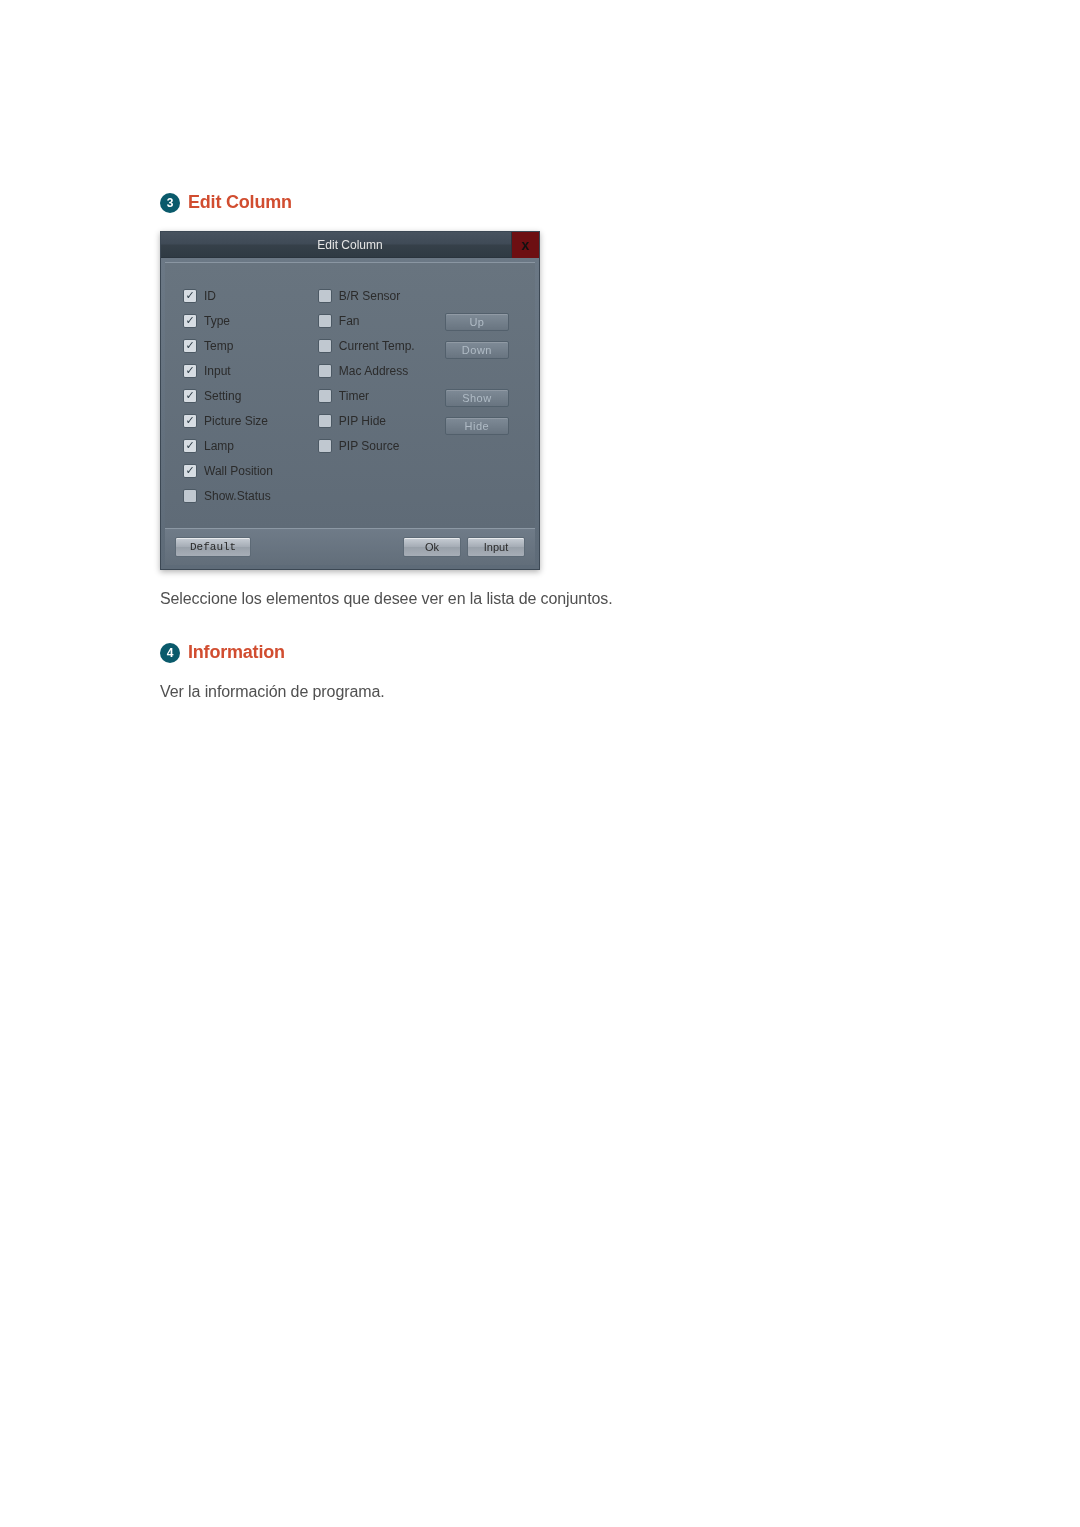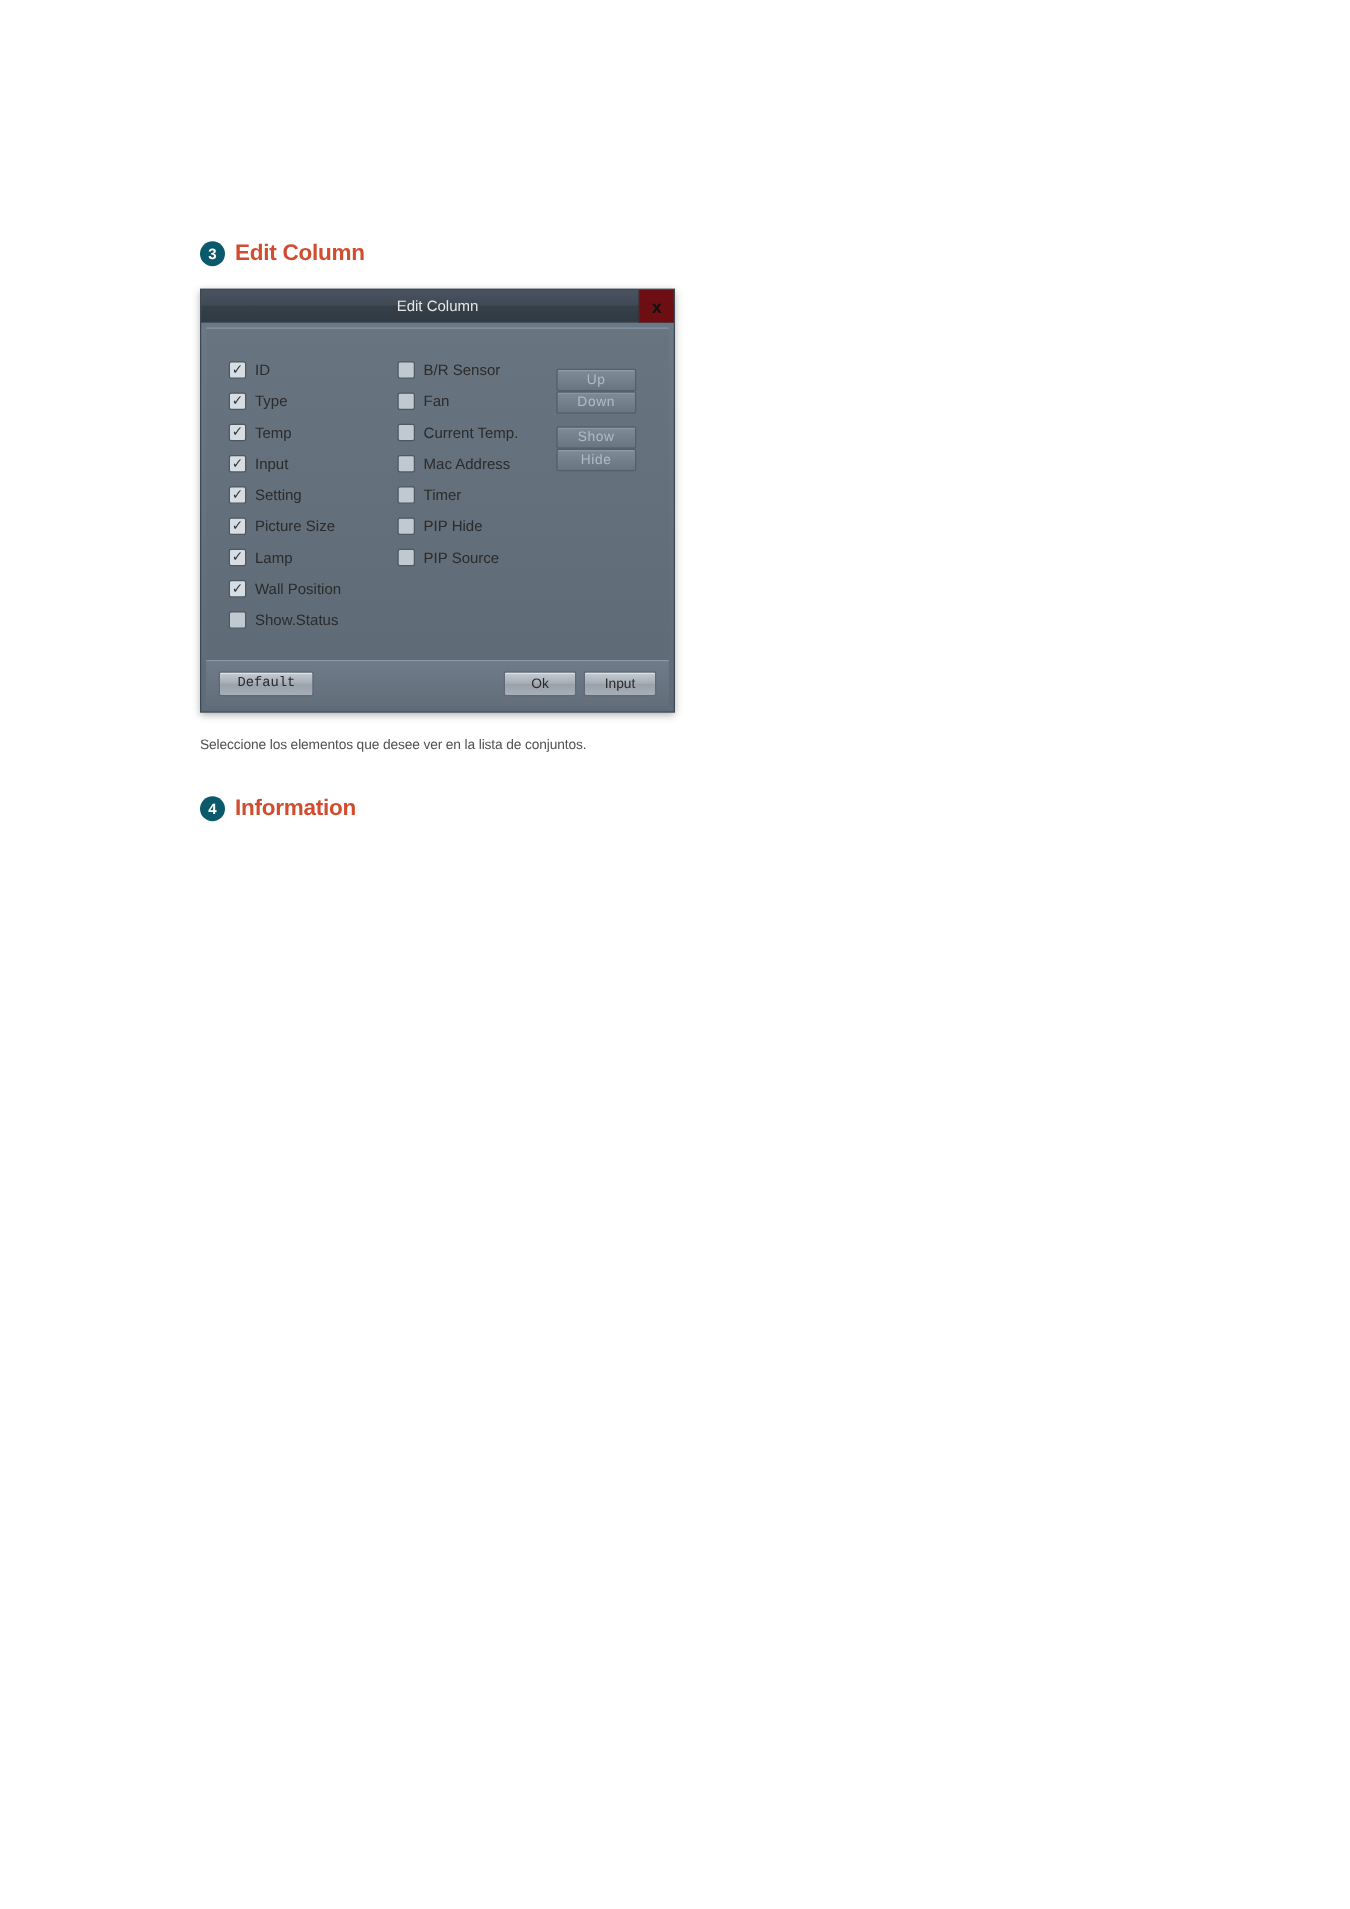--- a/index.html
+++ b/index.html
@@ -90,21 +90,21 @@
     }
     .checklist {
       display: flex;
       flex-direction: column;
       gap: 8px;
       font-size: 12px;
       color: #2a2a2a;
     }
     .col-left { width: 128px; }
     .col-mid { width: 120px; }
-    .col-right { width: 78px; margin-top: 8px; display:flex; flex-direction:column; }
+    .col-right { width: 78px; margin-top: 26px; display:flex; flex-direction:column; gap:10px; }
     .check-row { display: flex; align-items: center; gap: 7px; height: 17px; cursor: pointer; }
     .checkbox {
       width: 14px;
       height: 14px;
       background: #d7dde3;
       border: 1px solid #4c5964;
       border-radius: 2px;
       display: flex;
       align-items: center;
       justify-content: center;
@@ -153,21 +153,21 @@
       font-size: 11px;
       display: flex;
       align-items: center;
       justify-content: center;
       cursor: pointer;
       box-shadow: inset 0 1px 0 rgba(255,255,255,0.6);
     }
     .footer-btn.default-btn { min-width: 68px; font-family: Liberation Mono, monospace; }
 
     .caption {
-      font-size: 11px;
+      font-size: 16px;
       color: #505050;
       margin-bottom: 34px;
       letter-spacing: -0.1px;
     }
     .section2 { margin-top: 0; }
     .info-text {
       font-size: 16px;
       color: #505050;
       letter-spacing: -0.1px;
       margin-top: 20px;
@@ -282,14 +282,15 @@
     </div>
   </div>
 
   <div class="caption">Seleccione los elementos que desee ver en la lista de conjuntos.</div>
 
   <div class="section-heading section2">
     <div class="num-badge">4</div>
     <div class="section-title">Information</div>
   </div>
 
+  <div class="info-text">Ver la información de programa.</div>
 
 </div>
 
 </body></html>

